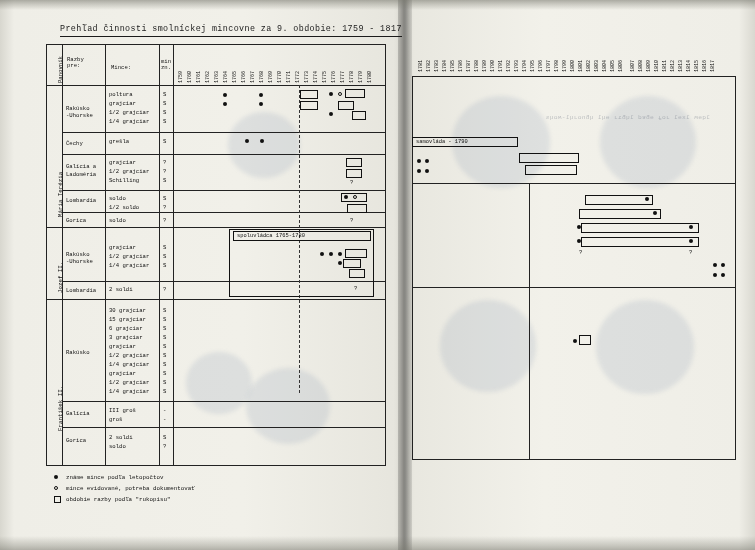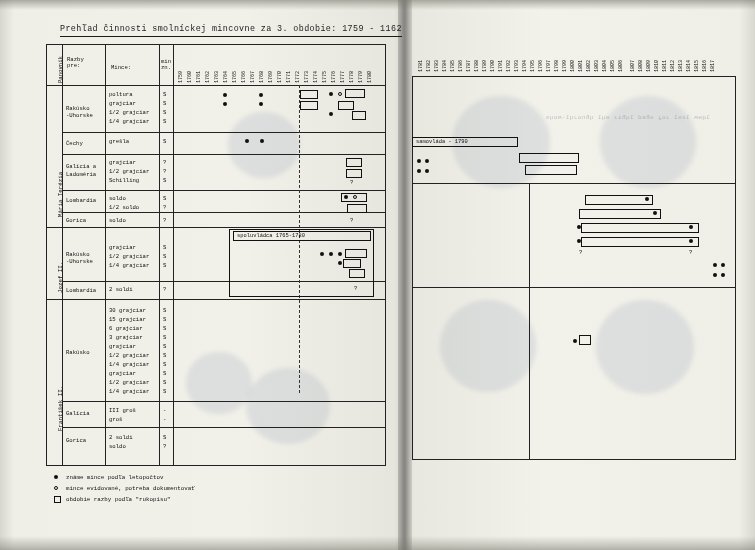--- a/index.html
+++ b/index.html
@@ -87,21 +87,21 @@
   <div class="blob" style="left:452px;top:96px;width:98px;height:92px;"></div>
   <div class="blob" style="left:600px;top:96px;width:96px;height:92px;"></div>
   <div class="blob" style="left:440px;top:300px;width:96px;height:92px;"></div>
   <div class="blob" style="left:596px;top:300px;width:98px;height:94px;"></div>
 
   <div class="ghost" style="left:430px;top:104px;width:300px;">
      ʇqǝʍ ʇxǝʇ ɹoɟ ǝƃɐd ʇɥƃıɹ ǝɥʇ ɥƃnoɹɥʇ-ʍoɥs
   </div>
 </div>
 
-<div id="title">Prehľad činnosti smolníckej mincovne za 3. obdobie: 1759 - 1162</div>
+<div id="title">Prehľad činnosti smolníckej mincovne za 9. obdobie: 1759 - 1817</div>
 
 <div id="table">
 
   <div class="vline" style="left:15px;"></div>
   <div class="vline" style="left:58px;"></div>
   <div class="vline" style="left:112px;"></div>
   <div class="vline" style="left:126px;"></div>
 
   <div class="hline" style="top:40px;"></div>
 

